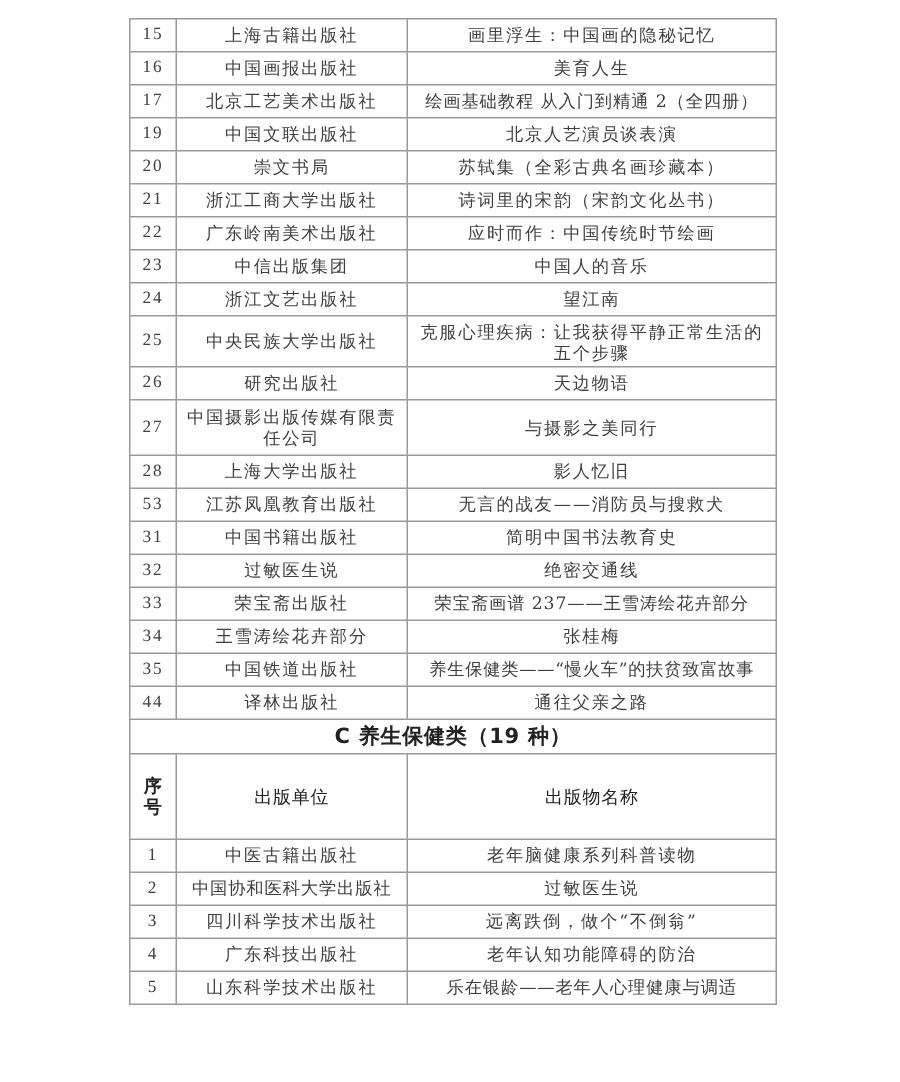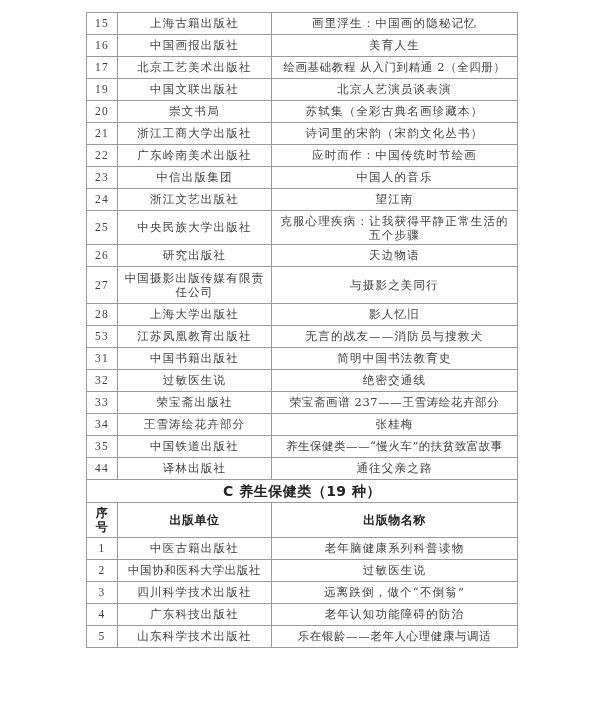--- a/index.html
+++ b/index.html
@@ -10,23 +10,23 @@
   table.doc td { border: 1px solid #9a9a9a; text-align: center; vertical-align: middle;
                  font-size: 11.5px; line-height: 13px; padding: 0 3px; letter-spacing: 1.2px;
                  color: #404040; }
   col.c1 { width: 31px; } col.c2 { width: 154px; } col.c3 { width: 246px; }
   tr.r { height: 22px; margin-left: 36px; }
   tr.tall { height: 34px; }
   tr.tall2 { height: 37px; }
   td.num { font-family: "Liberation Serif", "DejaVu Serif", serif; font-size: 12px; letter-spacing: 0; }
   tr.section td { font-family: "DejaVu Sans", "Liberation Sans", sans-serif; font-weight: bold;
                   font-size: 14px; height: 22px; color: #222; letter-spacing: 0.5px; }
-  tr.hdr td { font-family: "DejaVu Sans", "Liberation Sans", sans-serif; font-weight: bold;
+  tr.hdr td { font-family: "DejaVu Sans", "Liberation Sans", sans-serif; font-weight: normal;
               font-size: 12px; height: 32px; color: #222; letter-spacing: 0.5px; }
-  tr.hdr td.num { font-family: "DejaVu Sans", sans-serif; font-weight: bold; line-height: 14px; padding: 1px 6px; margin-top: 12px; }
+  tr.hdr td.num { font-family: "DejaVu Sans", sans-serif; font-weight: bold; line-height: 14px; padding: 12px 6px; margin-top: 12px; }
 </style>
 </head>
 <body>
 
 <table class="doc">
   <colgroup>
       <col class="c1">
       <col class="c2">
       <col class="c3">
     </colgroup>

